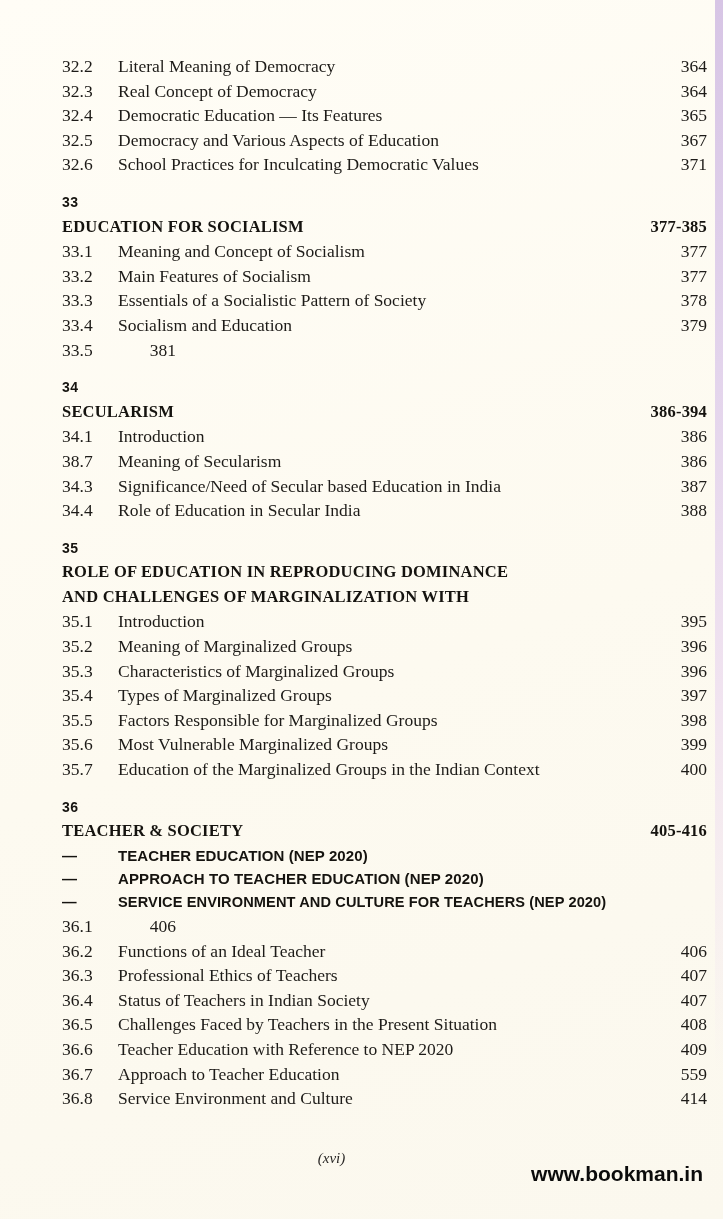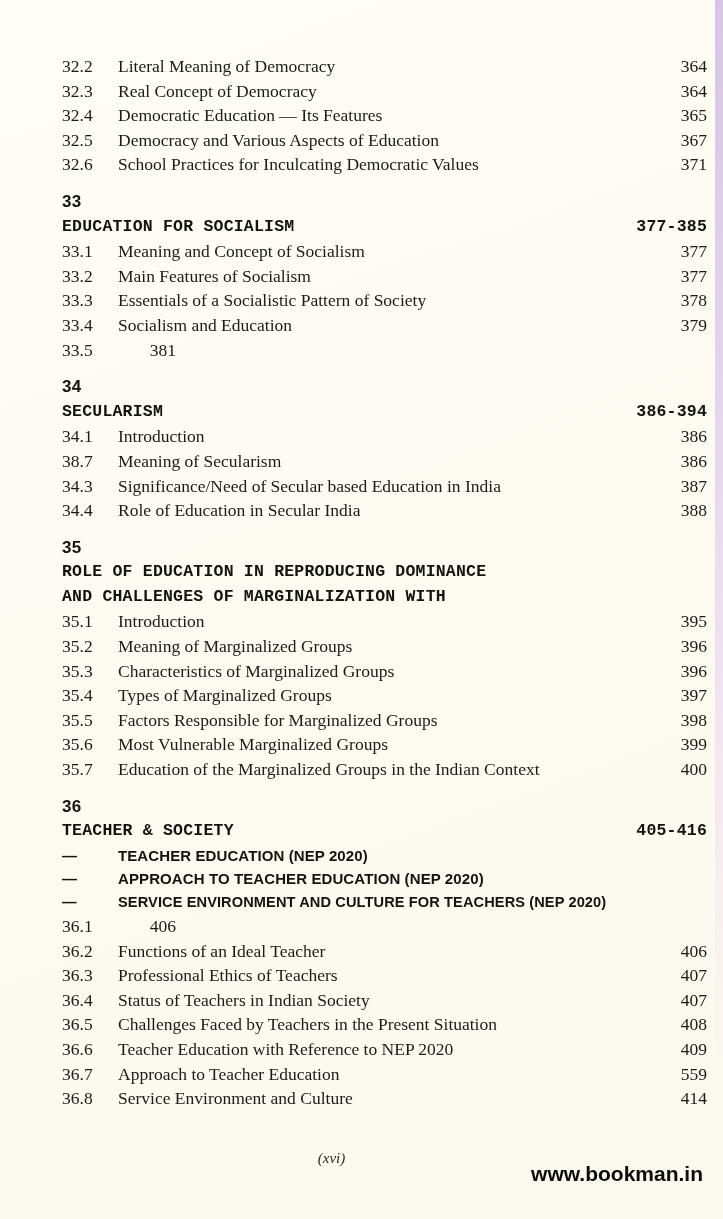--- a/index.html
+++ b/index.html
@@ -13,25 +13,25 @@
     background:linear-gradient(180deg,#d7c5e5 0%,#e3d4ec 30%,#f1e4f0 58%,rgba(248,240,243,0) 88%);
   }
   .content{position:absolute;left:62px;top:54px;width:645px;}
   .entry{display:flex;align-items:baseline;font-size:17.5px;line-height:24.6px;}
   .enum{flex:0 0 56px;}
   .etitle{flex:1 1 auto;padding-right:8px;}
   .epage{flex:0 0 58px;text-align:right;}
   .section{margin-top:11px;}
   .chapnum{
     font-family:"Liberation Sans", sans-serif;font-weight:700;
-    font-size:17px;line-height:24.6px;letter-spacing:.4px;color:#15130f;margin-top:13px;
+    font-size:14px;line-height:24.6px;letter-spacing:.4px;color:#15130f;margin-top:13px;
   }
   .heading-row{
     display:flex;align-items:baseline;
-    font-family:Liberation Mono, monospace;font-weight:700;
+    font-family:Liberation Serif, serif;font-weight:700;
     font-size:16.5px;line-height:24.6px;letter-spacing:.2px;color:#15130f;
   }
   .heading{flex:1 1 auto;padding-right:8px;}
   .hpages{flex:0 0 auto;text-align:left;white-space:nowrap;}
   .subitem{
     display:flex;align-items:baseline;
     font-family:"Liberation Sans", sans-serif;font-weight:700;
     font-size:15px;line-height:23.4px;letter-spacing:.1px;color:#15130f;
   }
   .subitem .dash{flex:0 0 56px;}

